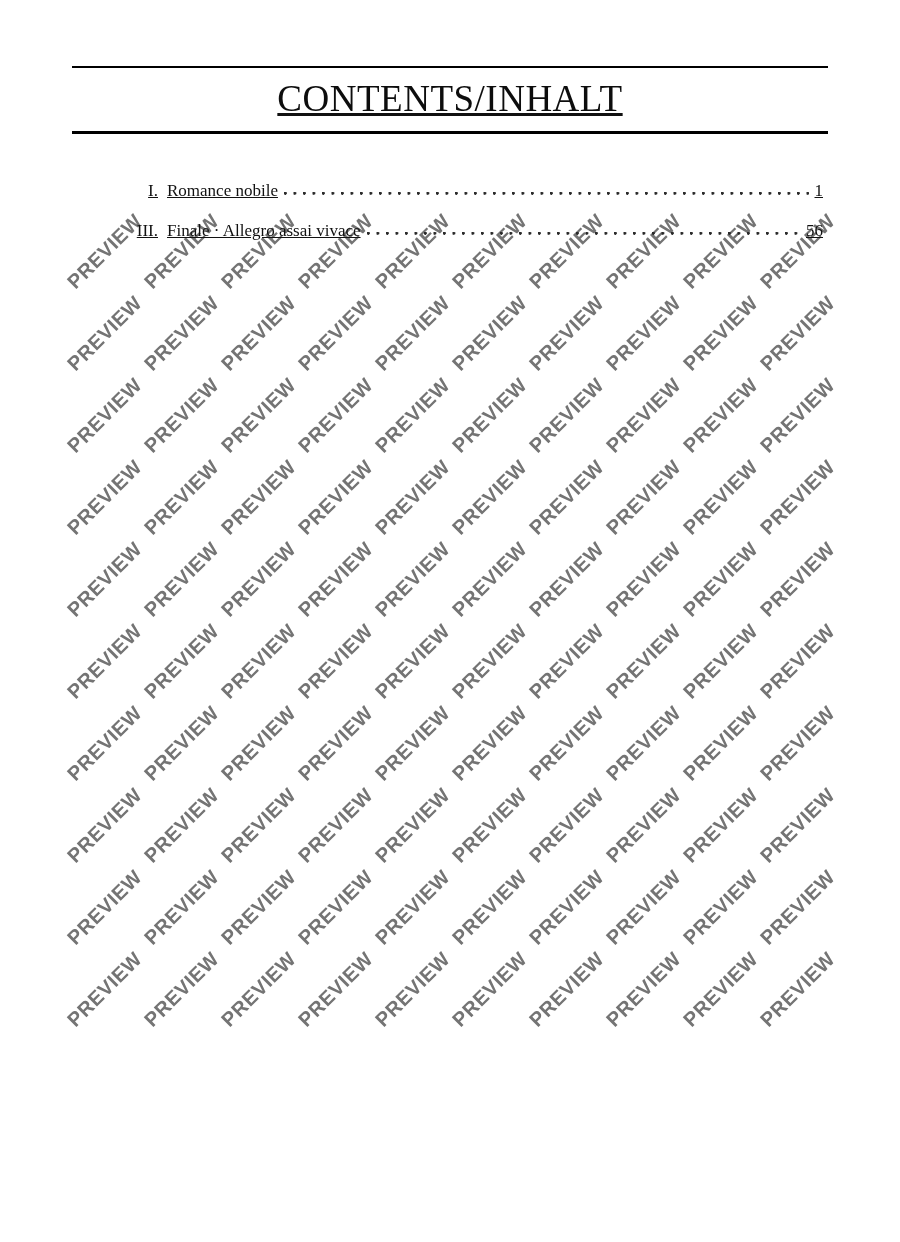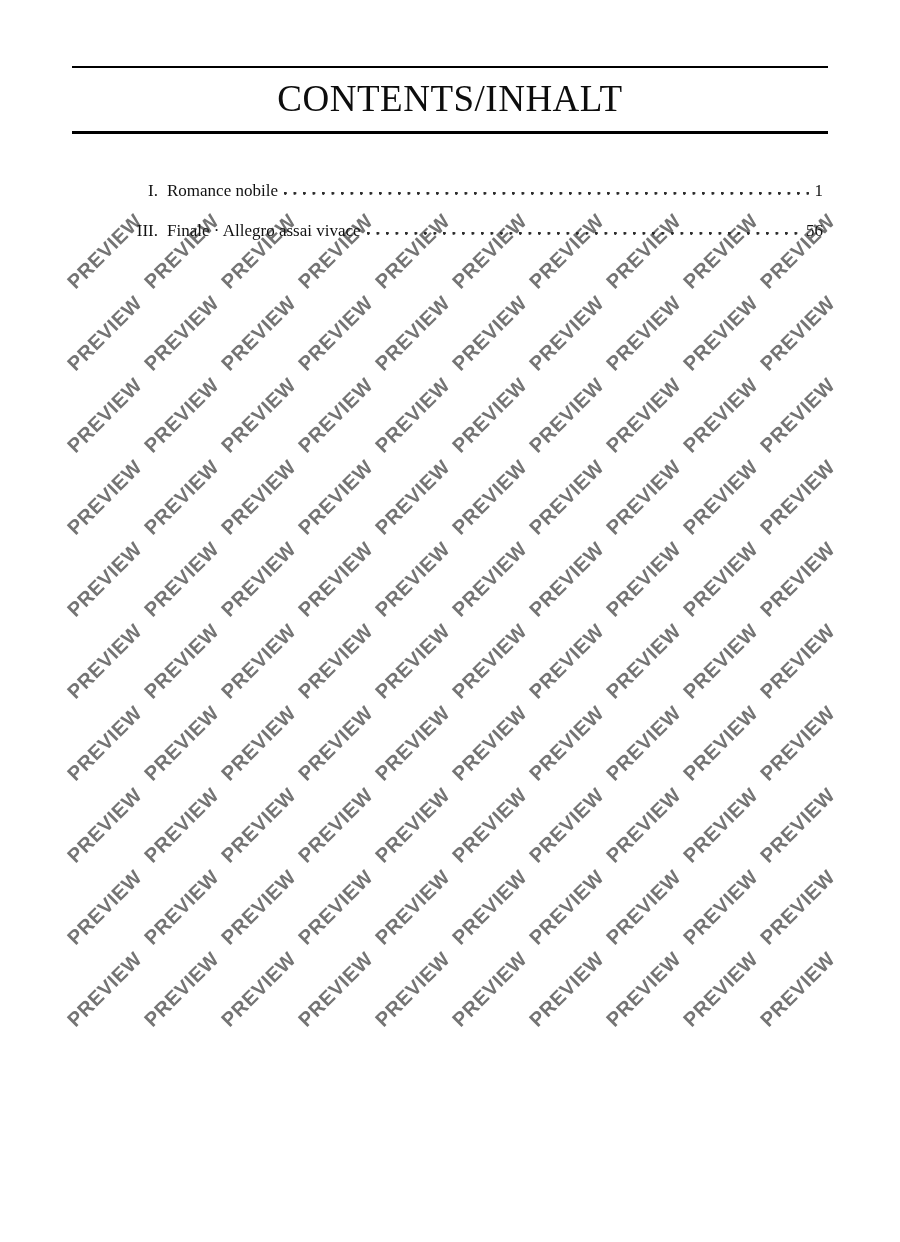--- a/index.html
+++ b/index.html
@@ -36,20 +36,21 @@
     font-size: 20px;
     letter-spacing: 0.5px;
     white-space: nowrap;
     text-shadow: 0.5px 0.5px 0 rgba(255,255,255,0.55);
   }
 
   
   .content {
     position: relative;
     z-index: 2;
+    text-decoration: underline;
   }
   .rule {
     background: #000000;
     margin-left: 72px;
     margin-right: 72px;
   }
   .rule-top { height: 2px; margin-top: 66px; }
   .rule-bottom { height: 3px; }
   .page-title {
     text-align: center;

